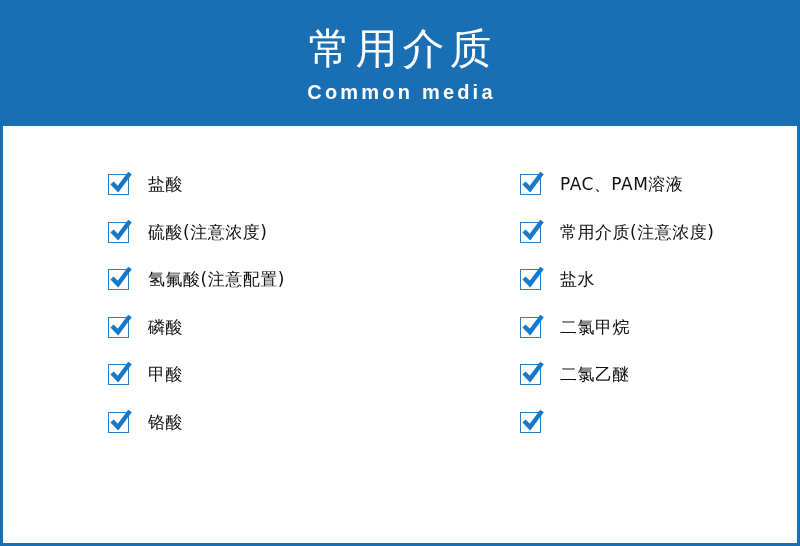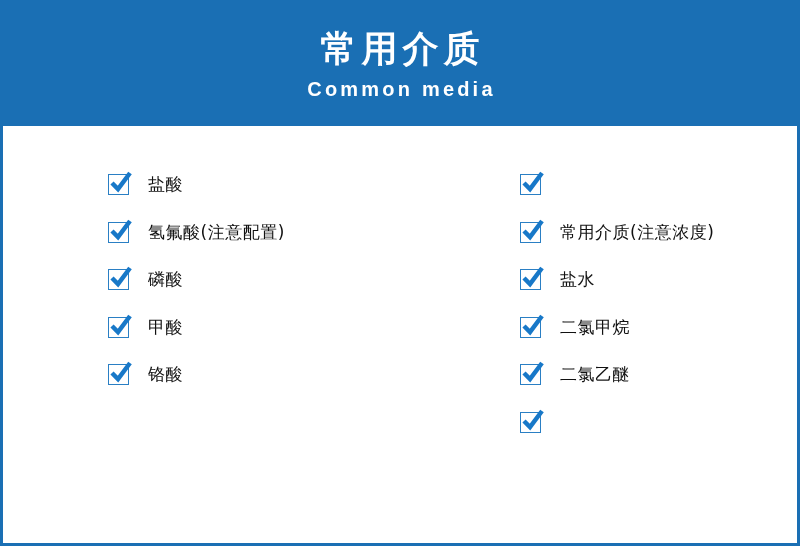--- a/index.html
+++ b/index.html
@@ -31,22 +31,22 @@
     right: 0;
     height: 123px;
     background: #1a6fb4;
     color: #ffffff;
     display: flex;
     flex-direction: column;
     align-items: center;
     justify-content: center;
   }
   .header-title {
-    font-size: 36px;
-    font-weight: bold;
+    font-size: 42px;
+    font-weight: normal;
     letter-spacing: 5px;
     line-height: 1.15;
     margin-bottom: 8px;
     text-indent: 5px;
   }
   .header-subtitle {
     font-size: 20px;
     font-weight: bold;
     letter-spacing: 3.2px;
     text-indent: 3px;
@@ -124,20 +124,28 @@
               </svg>
           </span>
           <span class="label">盐酸</span>
         </div>
         <div class="item">
           <span class="check">
             <svg viewBox="0 0 27 27">
                 <path d="M5 13 L11 19 L23 3" stroke="#1878c8" stroke-width="4.5" fill="none" stroke-linecap="butt" stroke-linejoin="miter"></path>
               </svg>
           </span>
+          <span class="label">硫酸(注意浓度)</span>
+        </div>
+        <div class="item">
+          <span class="check">
+            <svg viewBox="0 0 27 27">
+                <path d="M5 13 L11 19 L23 3" stroke="#1878c8" stroke-width="4.5" fill="none" stroke-linecap="butt" stroke-linejoin="miter"></path>
+              </svg>
+          </span>
           <span class="label">氢氟酸(注意配置)</span>
         </div>
         <div class="item">
           <span class="check">
             <svg viewBox="0 0 27 27">
                 <path d="M5 13 L11 19 L23 3" stroke="#1878c8" stroke-width="4.5" fill="none" stroke-linecap="butt" stroke-linejoin="miter"></path>
               </svg>
           </span>
           <span class="label">磷酸</span>
         </div>
@@ -159,20 +167,21 @@
         </div>
       </div>
 
       <div class="col col-right">
         <div class="item">
           <span class="check">
             <svg viewBox="0 0 27 27">
                 <path d="M5 13 L11 19 L23 3" stroke="#1878c8" stroke-width="4.5" fill="none" stroke-linecap="butt" stroke-linejoin="miter"></path>
               </svg>
           </span>
+          <span class="label">PAC、PAM溶液</span>
         </div>
         <div class="item">
           <span class="check">
             <svg viewBox="0 0 27 27">
                 <path d="M5 13 L11 19 L23 3" stroke="#1878c8" stroke-width="4.5" fill="none" stroke-linecap="butt" stroke-linejoin="miter"></path>
               </svg>
           </span>
           <span class="label">常用介质(注意浓度)</span>
         </div>
         <div class="item">

